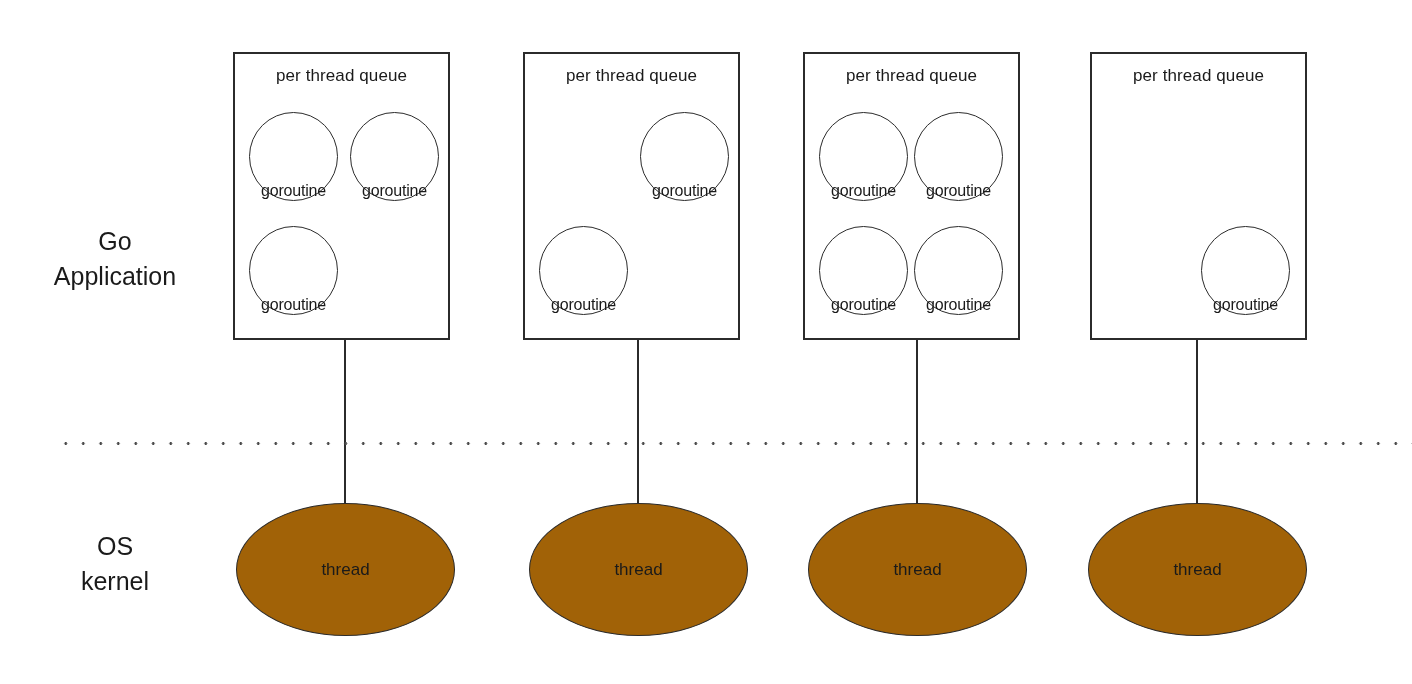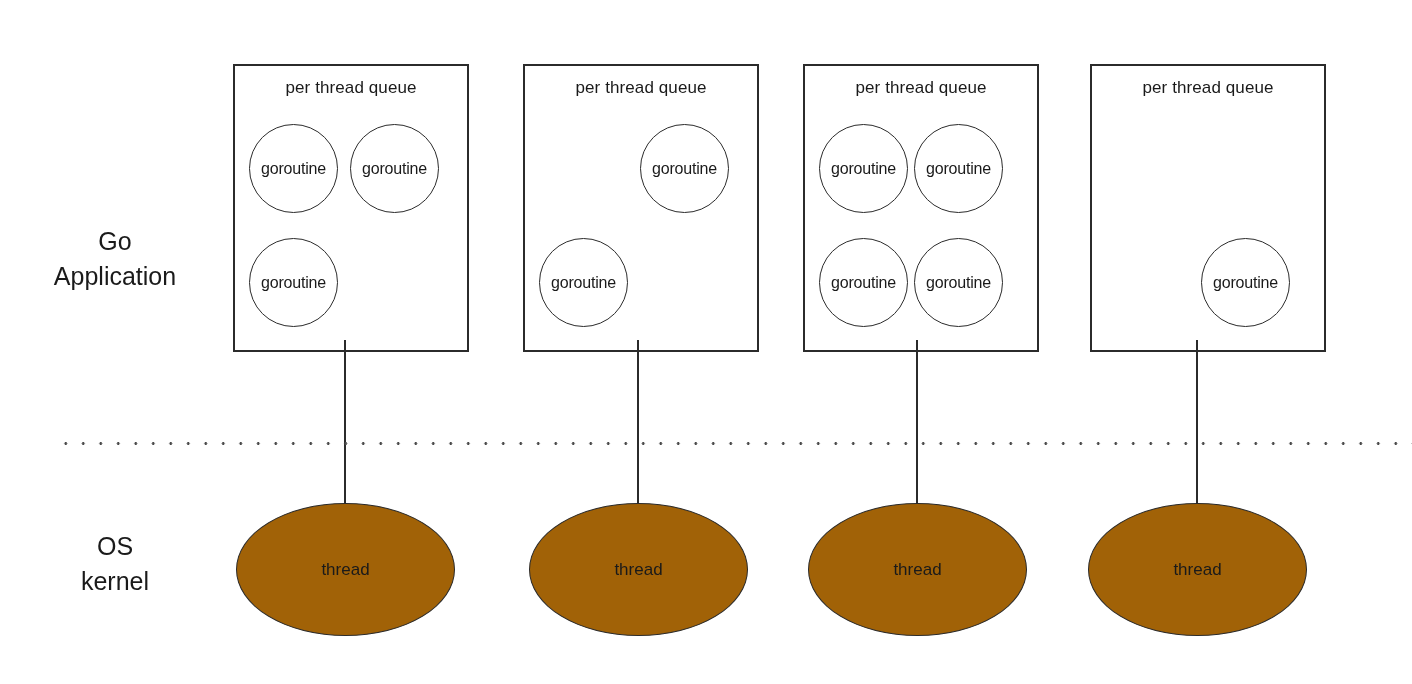--- a/index.html
+++ b/index.html
@@ -33,23 +33,23 @@
   }
   #tier-app { top: 224px; }
   #tier-os  { top: 529px; }
 
   
   .queue-box {
     position: absolute;
     box-sizing: border-box;
     border: 2px solid #2b2b2b;
     background: #ffffff;
-    width: 236px;
+    width: 217px;
     height: 288px;
-    top: 64px;
+    top: 52px;
     padding-left: 28px;
   }
   .queue-title {
     position: absolute;
     top: 12px;
     left: 0;
     width: 100%;
     text-align: center;
     font-size: 17px;
     color: #1a1a1a;
@@ -59,21 +59,21 @@
   
   .goroutine {
     position: absolute;
     box-sizing: border-box;
     width: 89px;
     height: 89px;
     border: 1.6px solid #2b2b2b;
     border-radius: 50%;
     background: transparent;
     display: flex;
-    align-items: center;
+    align-items: flex-end;
     justify-content: center;
   }
   .goroutine span {
     font-size: 16px;
     color: #1a1a1a;
     white-space: nowrap;
     letter-spacing: -0.2px;
   }
 
   

